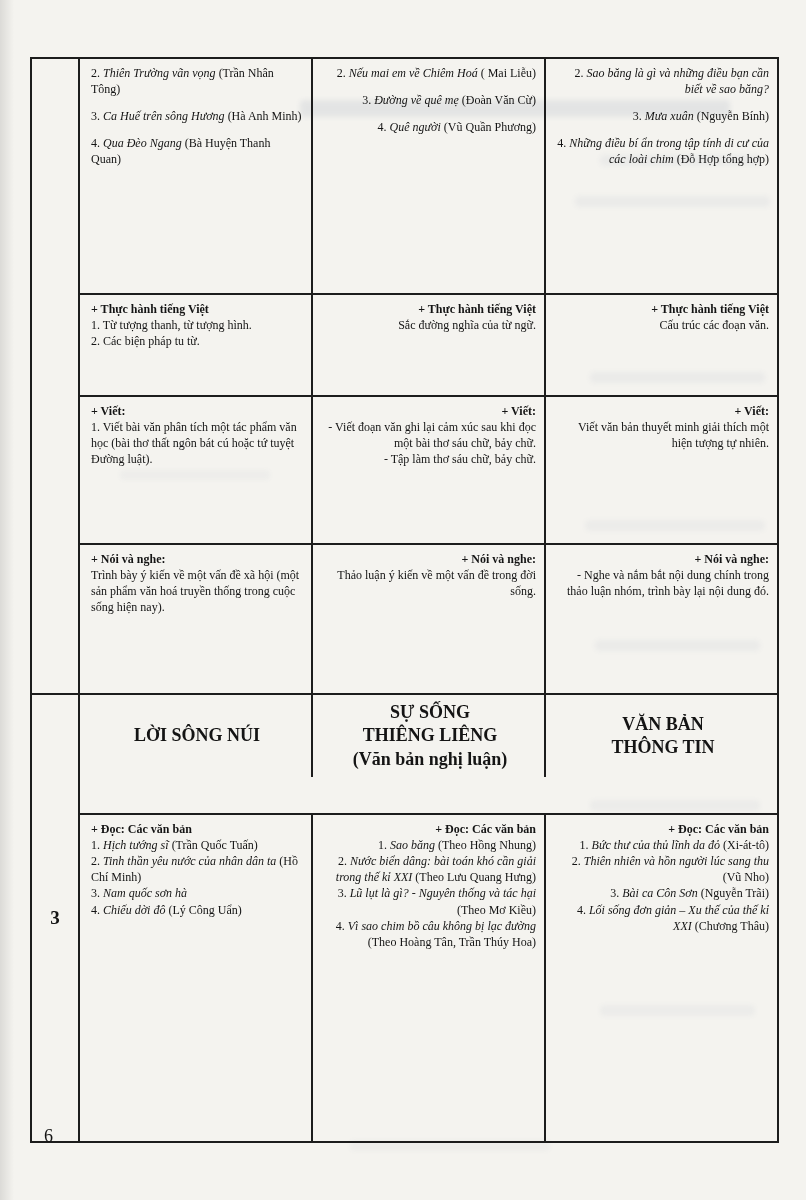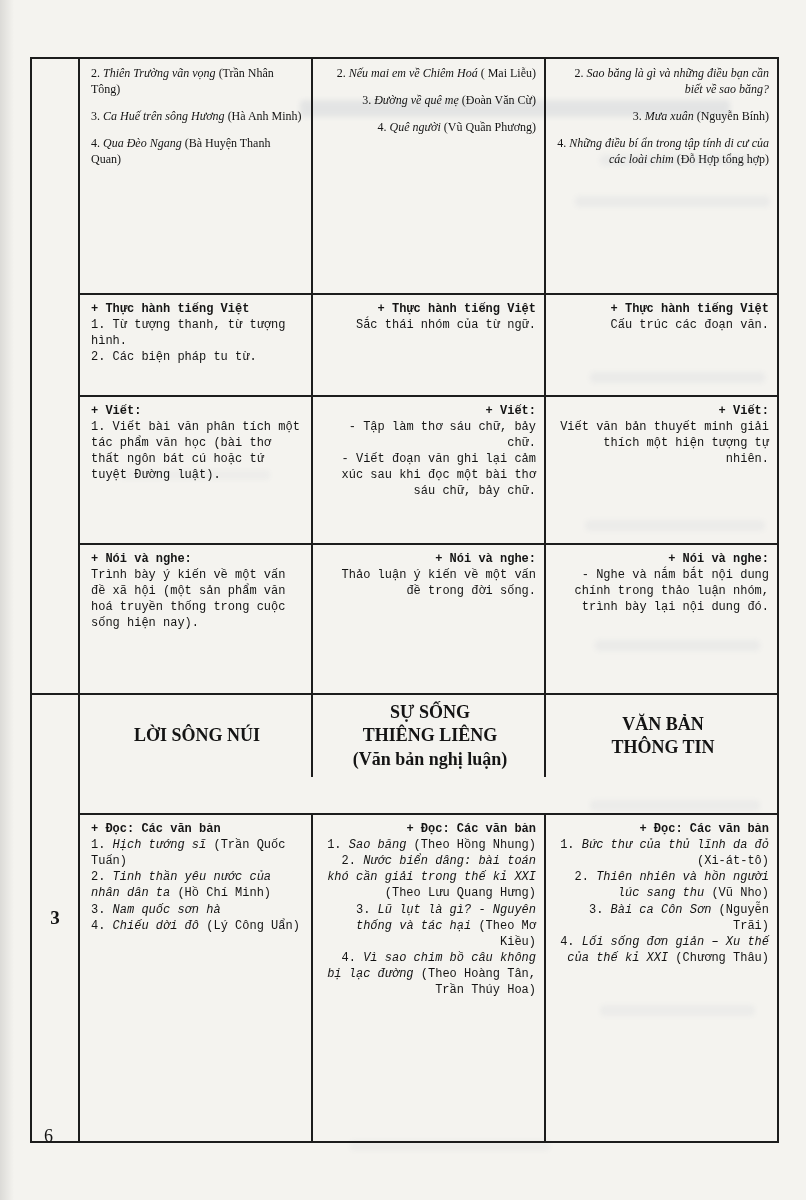--- a/index.html
+++ b/index.html
@@ -34,21 +34,21 @@
   .unit-row{display:flex;}
   .unit-row + .unit-row{border-top:2px solid #1c1c1c;}
   .num-cell{
     flex:0 0 46px;width:46px;
     border-right:2px solid #1c1c1c;
     display:flex;align-items:center;justify-content:center;
     font-weight:bold;font-size:19px;
   }
   .rows{flex:1;min-width:0;}
   .t-row{display:flex;}
-  .t-row + .t-row{border-top:2px solid #1c1c1c;font-family:Liberation Mono, monospace;}
+  .t-row + .t-row{border-top:2px solid #1c1c1c;}
   .t-cell{
     flex:1 1 0;min-width:0;
     padding:6px 8px 6px 11px;
     font-size:12px;line-height:1.34;
   }
   .t-cell + .t-cell{border-left:2px solid #1c1c1c;text-align:right;}
   .t-cell p{margin:0;}
   b{font-weight:bold;}
   i{font-style:italic;}
 
@@ -117,36 +117,36 @@
             </div>
           </div>
           <div class="t-row u0-r1">
             <div class="t-cell">
               <p><b>+ Thực hành tiếng Việt</b></p>
               <p>1. Từ tượng thanh, từ tượng hình.</p>
               <p>2. Các biện pháp tu từ.</p>
             </div>
             <div class="t-cell">
               <p><b>+ Thực hành tiếng Việt</b></p>
-              <p>Sắc thái nhóm của từ ngữ.</p>
+              <p>Sắc đường nghĩa của từ ngữ.</p>
             </div>
             <div class="t-cell">
               <p><b>+ Thực hành tiếng Việt</b></p>
               <p>Cấu trúc các đoạn văn.</p>
             </div>
           </div>
           <div class="t-row u0-r2">
             <div class="t-cell">
               <p><b>+ Viết:</b></p>
               <p>1. Viết bài văn phân tích một tác phẩm văn học (bài thơ thất ngôn bát cú hoặc tứ tuyệt Đường luật).</p>
             </div>
             <div class="t-cell">
               <p><b>+ Viết:</b></p>
+              <p>- Viết đoạn văn ghi lại cảm xúc sau khi đọc một bài thơ sáu chữ, bảy chữ.</p>
               <p>- Tập làm thơ sáu chữ, bảy chữ.</p>
-              <p>- Viết đoạn văn ghi lại cảm xúc sau khi đọc một bài thơ sáu chữ, bảy chữ.</p>
             </div>
             <div class="t-cell">
               <p><b>+ Viết:</b></p>
               <p>Viết văn bản thuyết minh giải thích một hiện tượng tự nhiên.</p>
             </div>
           </div>
           <div class="t-row u0-r3">
             <div class="t-cell">
               <p><b>+ Nói và nghe:</b></p>
               <p>Trình bày ý kiến về một vấn đề xã hội (một sản phẩm văn hoá truyền thống trong cuộc sống hiện nay).</p>

